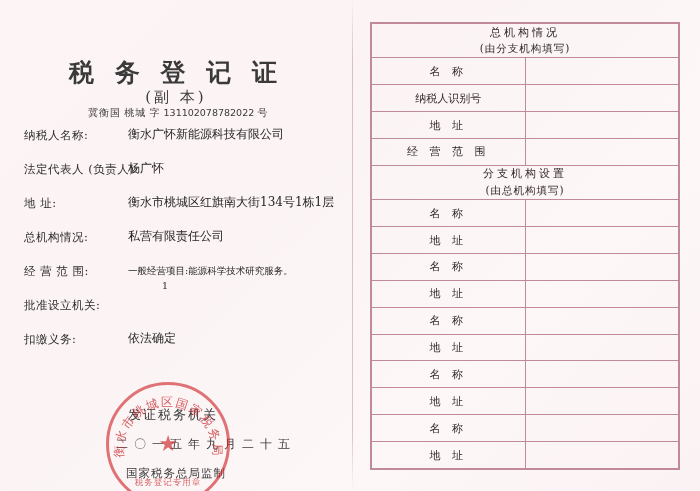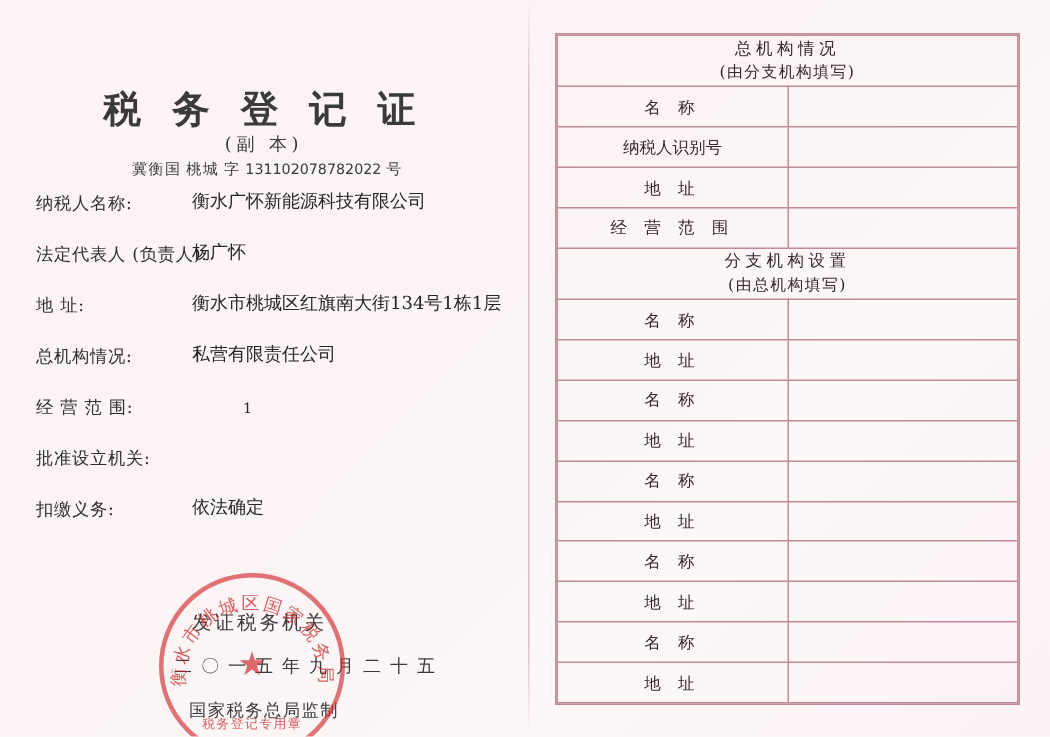--- a/index.html
+++ b/index.html
@@ -57,21 +57,21 @@
     letter-spacing: 6px;
     color: #3a3a3a;
   }
   .subtitle {
     position: absolute;
     left: 0;
     top: 68px;
     width: 352px;
     text-align: center;
     font-family: "DejaVu Serif", serif;
-    font-size: 12px;
+    font-size: 15px;
     letter-spacing: 3px;
     color: #3a3a3a;
   }
   .numline {
     position: absolute;
     left: 88px;
     top: 86px;
     width: 250px;
     height: 16px;
     font-size: 10px;
@@ -282,20 +282,21 @@
         <span class="lbl">地        址:</span>
         <span class="val">衡水市桃城区红旗南大街134号1栋1层</span>
       </div>
       <div class="row">
         <span class="lbl">总机构情况:</span>
         <span class="val">私营有限责任公司</span>
       </div>
       <div class="row">
         <span class="lbl">经 营 范 围:</span>
         <span class="val small">
+          <span>一般经营项目:能源科学技术研究服务。</span>
           <span class="l2">1</span>
         </span>
       </div>
       <div class="row">
         <span class="lbl">批准设立机关:</span>
         <span class="val"></span>
       </div>
       <div class="row">
         <span class="lbl">扣缴义务:</span>
         <span class="val">依法确定</span>

